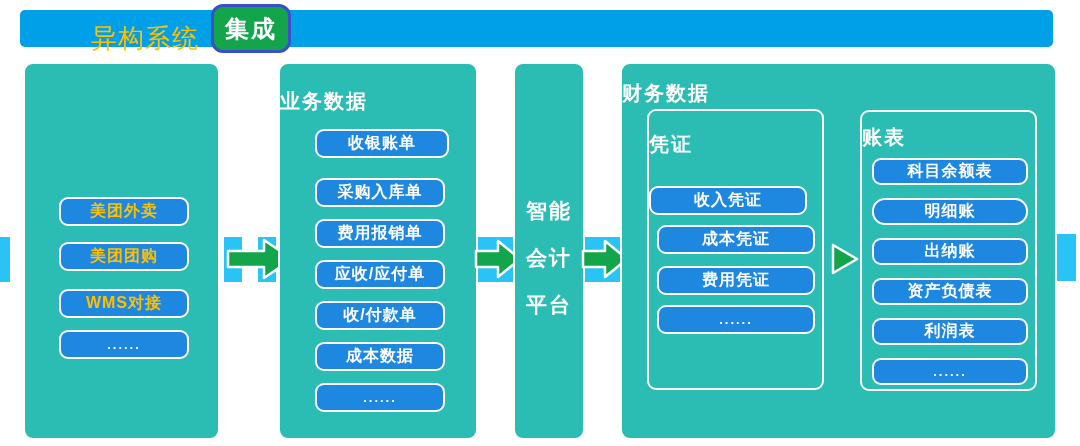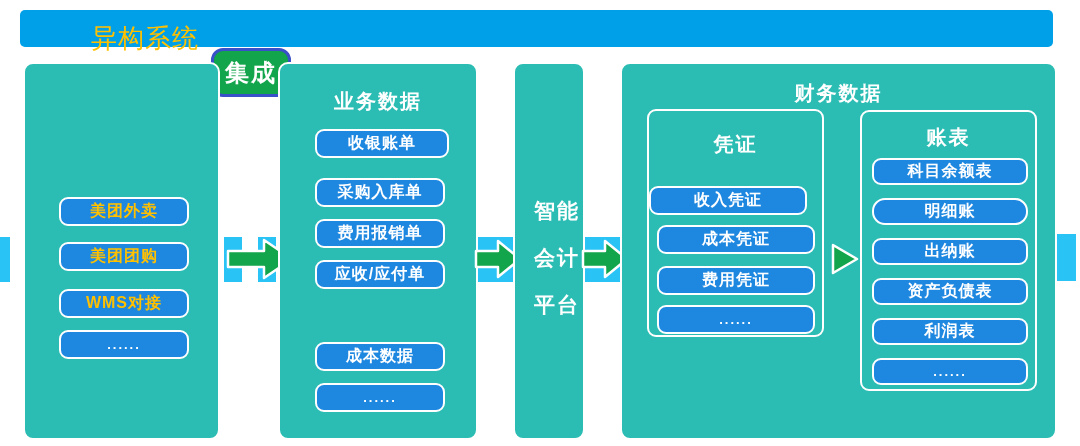--- a/index.html
+++ b/index.html
@@ -17,50 +17,50 @@
     color:#FFC000;font-size:26px;font-weight:normal;white-space:nowrap;letter-spacing:1px;
   }
   .header-right{
     position:absolute;left:630px;top:28px;transform:translate(-50%,-50%);
     color:#ffffff;font-size:25px;font-weight:bold;white-space:nowrap;letter-spacing:1px;
   }
   .badge{
     position:absolute;left:211px;top:4px;width:80px;height:49px;
     background:#12A54B;border:3px solid #3A50C8;border-radius:12px;
     display:flex;align-items:center;justify-content:center;box-sizing:border-box;
-    color:#ffffff;font-size:24px;font-weight:bold;letter-spacing:2px;margin-top:44px;
+    color:#ffffff;font-size:24px;font-weight:bold;letter-spacing:2px;
   }
   
   .panel{
     position:absolute;background:#2BBDB3;border:2px solid #ffffff;border-radius:10px;
     box-sizing:border-box;
   }
   .panel-title{
-    position:absolute;left:0;width:100%;text-align:center;
+    position:absolute;left:0;width:100%;text-align:left;
     color:#ffffff;font-size:20px;font-weight:bold;letter-spacing:2px;
   }
   
   .btn{
     position:absolute;height:29px;background:#1E87E0;border:2.5px solid #ffffff;
     border-radius:9px;box-sizing:border-box;display:flex;align-items:center;justify-content:center;
     color:#ffffff;font-size:16px;font-weight:bold;white-space:nowrap;letter-spacing:1px;
   }
   .btn.yellow{color:#FFC000;}
   .btn.dots{font-size:13px;letter-spacing:2px;}
   
   .subpanel{
     position:absolute;border:2px solid #ffffff;border-radius:9px;box-sizing:border-box;
     background:transparent;
   }
   
   .tab{position:absolute;background:#29C3F5;}
   .arrow-svg{position:absolute;}
   
   .vstack{
-    position:absolute;left:8px;top:133px;width:100%;
+    position:absolute;left:0;top:133px;width:100%;
     display:flex;flex-direction:column;align-items:center;gap:19px;
     color:#ffffff;font-size:21px;font-weight:bold;letter-spacing:2px;
   }
 </style>
 </head>
 <body>
 
 <div id="canvas">
 
   <div class="header-bar">
@@ -82,20 +82,21 @@
   <svg class="arrow-svg" style="left:226px;top:236px;" width="68" height="46" viewBox="0 0 68 46">
     <polygon points="2,15 38,15 38,4 66,23 38,42 38,31 2,31" fill="#12A54B" stroke="#ffffff" stroke-width="2.5" stroke-linejoin="round"></polygon>
   </svg>
 
   <div class="panel" style="left:278px;top:62px;width:200px;height:378px;">
     <div class="panel-title" style="top:24px;">业务数据</div>
     <div class="btn" style="left:35px;top:65px;width:134px;">收银账单</div>
     <div class="btn" style="left:35px;top:114px;width:130px;">采购入库单</div>
     <div class="btn" style="left:35px;top:155px;width:130px;">费用报销单</div>
     <div class="btn" style="left:35px;top:196px;width:130px;">应收/应付单</div>
+    <div class="btn" style="left:35px;top:237px;width:130px;">收/付款单</div>
     <div class="btn" style="left:35px;top:278px;width:130px;">成本数据</div>
     <div class="btn dots" style="left:35px;top:319px;width:130px;">......</div>
   </div>
 
   <div class="tab" style="left:478px;top:237px;width:35px;height:45px;"></div>
   <svg class="arrow-svg" style="left:474px;top:237px;" width="48" height="44" viewBox="0 0 48 44">
     <polygon points="2,14 24,14 24,4 46,22 24,40 24,30 2,30" fill="#12A54B" stroke="#ffffff" stroke-width="2.5" stroke-linejoin="round"></polygon>
   </svg>
 
   <div class="panel" style="left:513px;top:62px;width:72px;height:378px;">
@@ -107,21 +108,21 @@
   </div>
 
   <div class="tab" style="left:585px;top:237px;width:35px;height:45px;"></div>
   <svg class="arrow-svg" style="left:581px;top:237px;" width="48" height="44" viewBox="0 0 48 44">
     <polygon points="2,14 24,14 24,4 46,22 24,40 24,30 2,30" fill="#12A54B" stroke="#ffffff" stroke-width="2.5" stroke-linejoin="round"></polygon>
   </svg>
 
   <div class="panel" style="left:620px;top:62px;width:437px;height:378px;">
     <div class="panel-title" style="top:16px;">财务数据</div>
 
-    <div class="subpanel" style="left:25px;top:45px;width:177px;height:228px;">
+    <div class="subpanel" style="left:25px;top:45px;width:177px;height:281px;">
       <div class="panel-title" style="top:20px;">凭证</div>
       <div class="btn" style="left:0;top:75px;width:158px;">收入凭证</div>
       <div class="btn" style="left:8px;top:114px;width:158px;">成本凭证</div>
       <div class="btn" style="left:8px;top:155px;width:158px;">费用凭证</div>
       <div class="btn dots" style="left:8px;top:194px;width:158px;">......</div>
     </div>
 
     <svg class="arrow-svg" style="left:208px;top:178px;" width="30" height="34" viewBox="0 0 30 34">
       <polygon points="3,3 27,17 3,31" fill="#12A54B" stroke="#ffffff" stroke-width="2.5" stroke-linejoin="round"></polygon>
     </svg>

